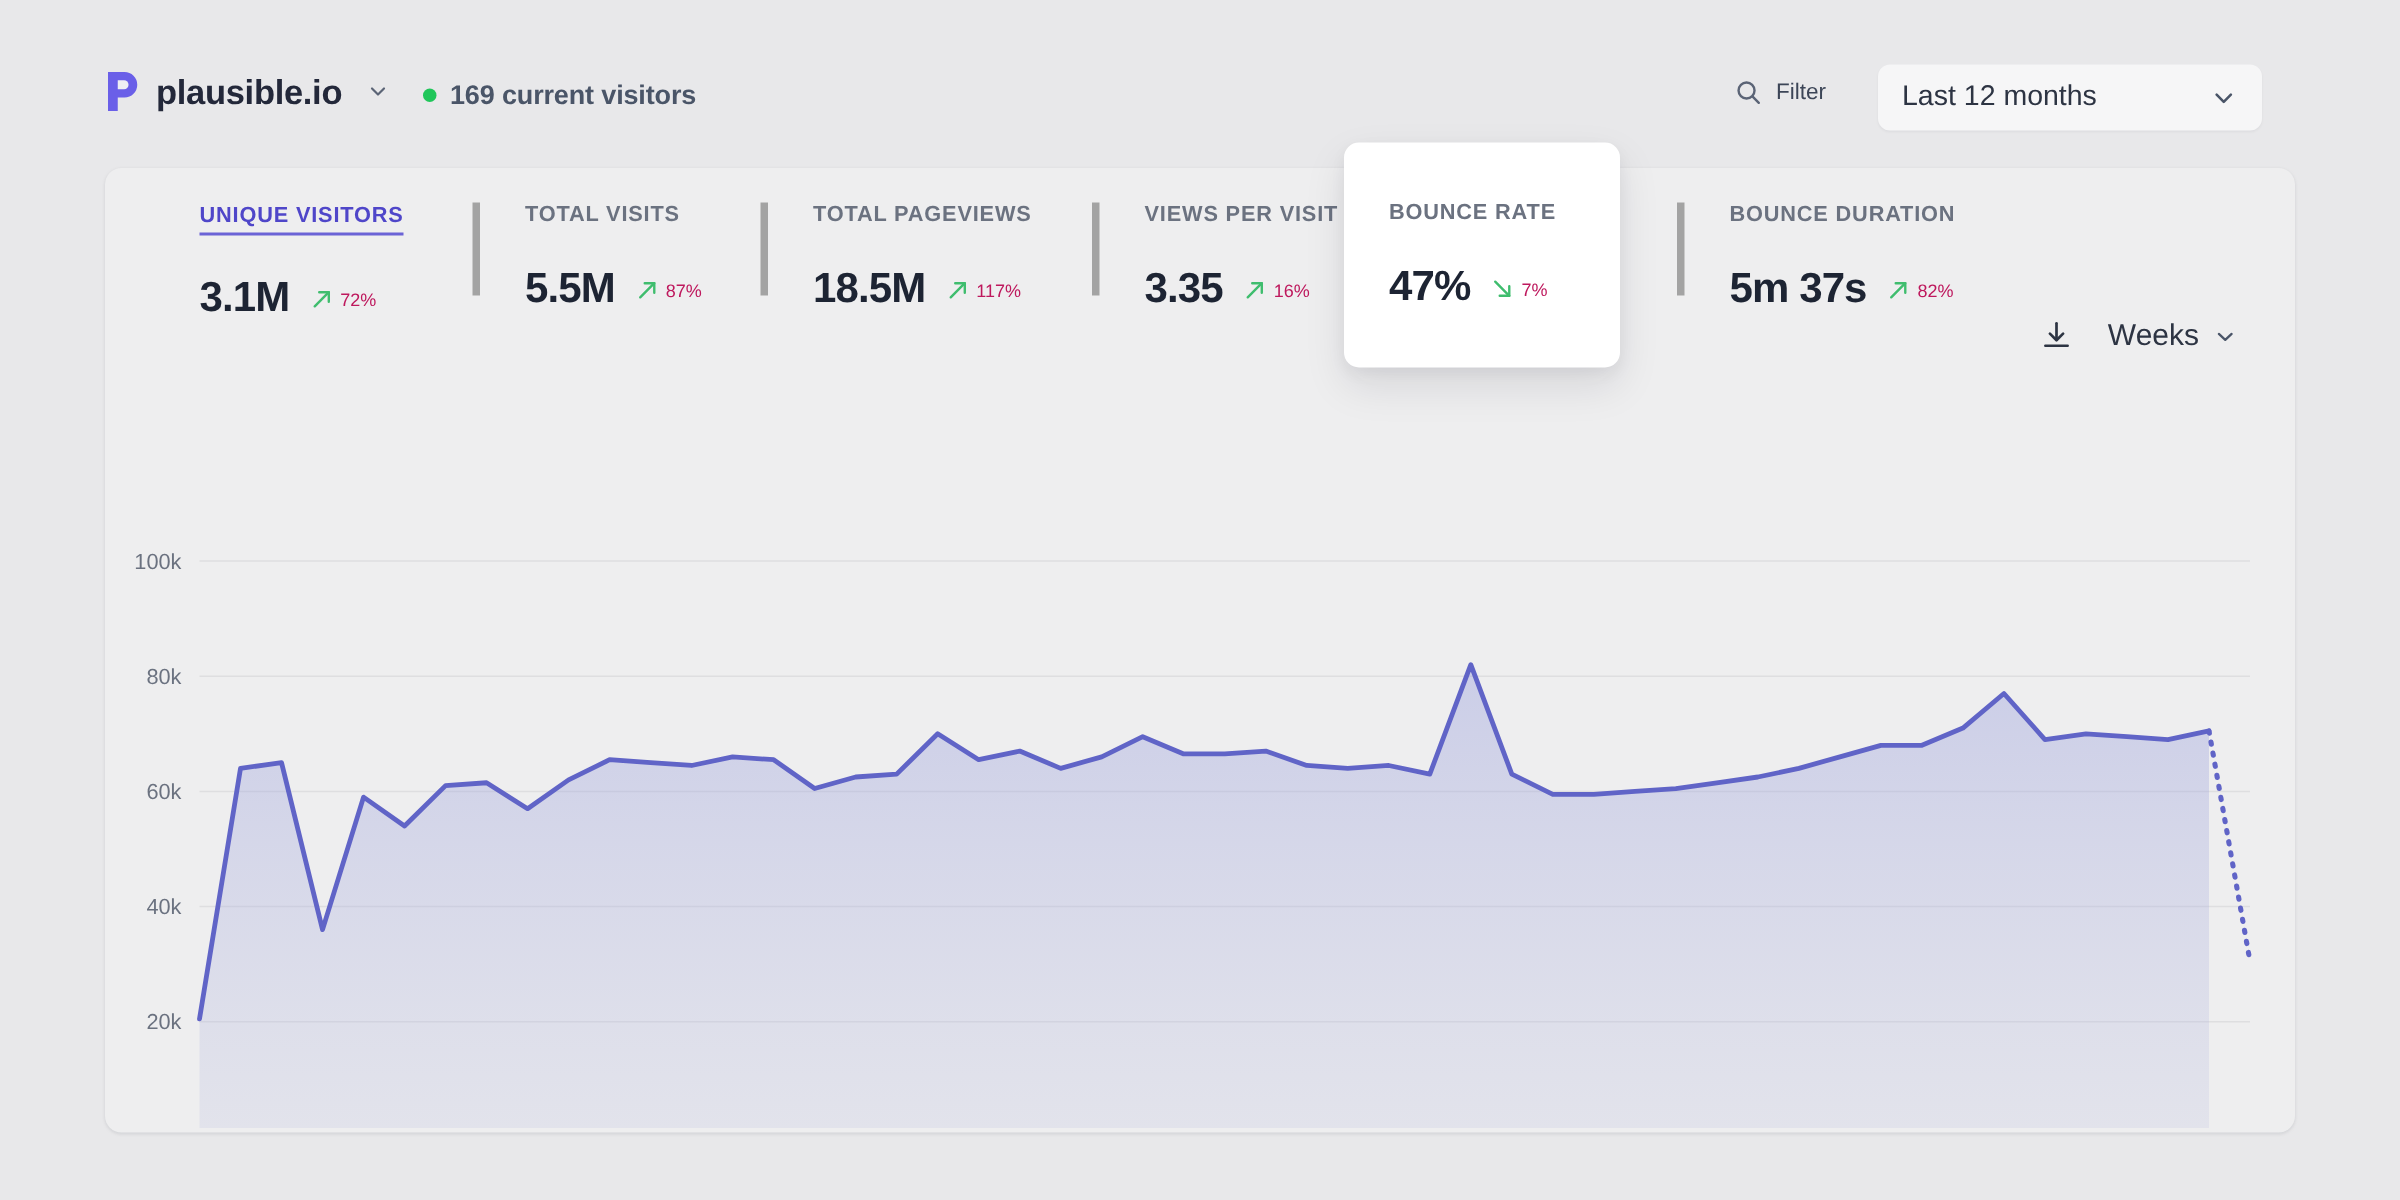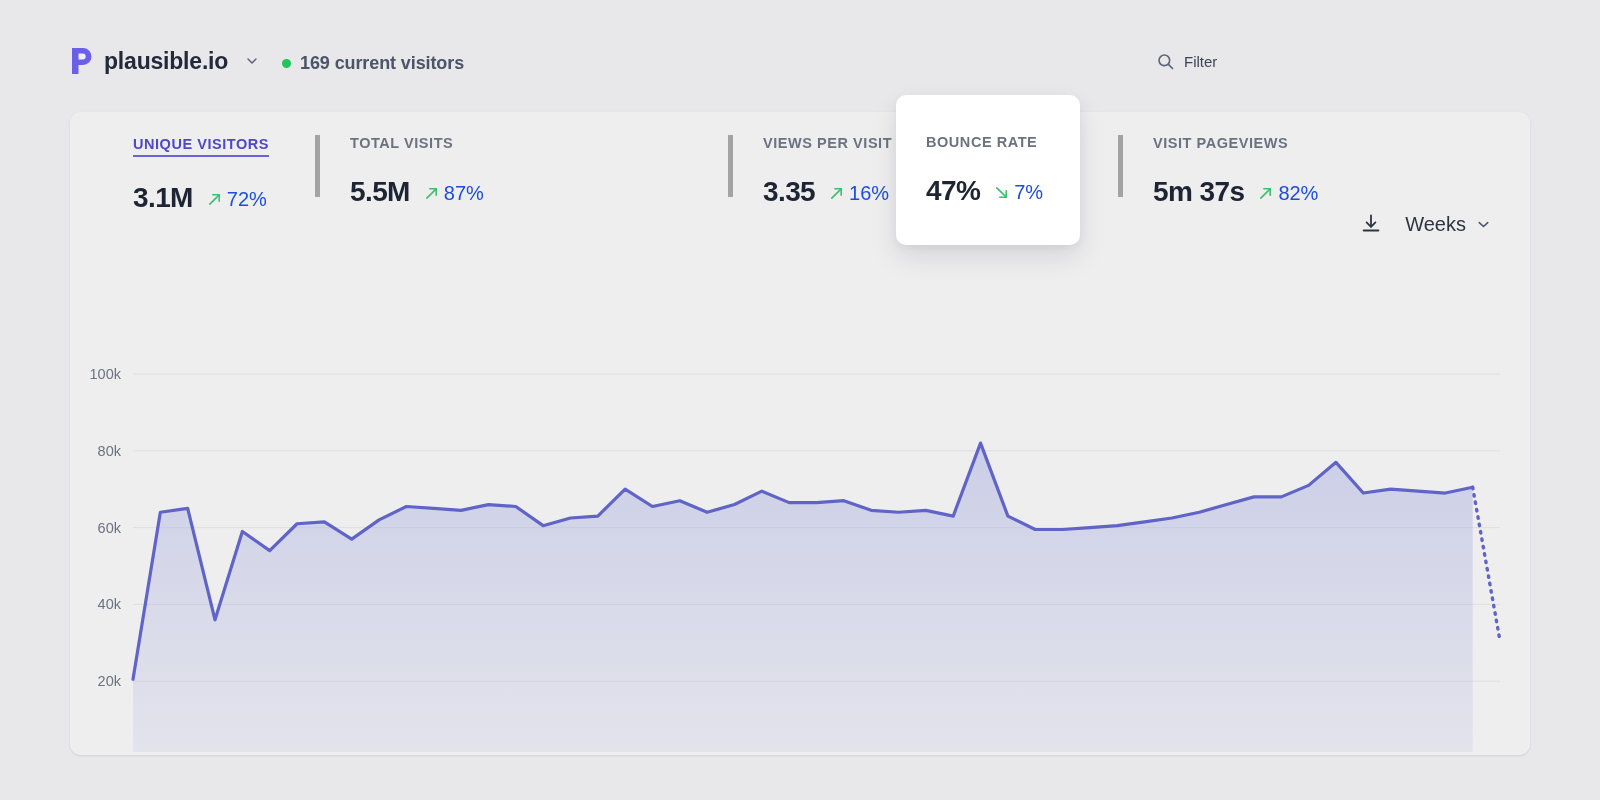--- a/index.html
+++ b/index.html
@@ -82,21 +82,21 @@
   .mrow {
     display: flex; align-items: baseline; gap: 14px; margin-top: 9px;
   }
   .mvalue {
     font-size: 28px; font-weight: bold; color: #1d2433; letter-spacing: -0.6px;
     white-space: nowrap;
     margin-top: 16px;
   }
   .mdelta {
     display: flex; align-items: center; gap: 5px;
-    font-size: 20px; color: #1d4ed8; white-space: nowrap;
+    font-size: 12px; color: #be185d; white-space: nowrap;
   }
   .arrow { width: 15px; height: 15px; display: block; }
 
   
   .metric.hovered {
     background: #ffffff; border-left: none; border-radius: 10px;
     top: -17px; height: 150px; padding-top: 39px;
     box-shadow: 0 12px 28px rgba(16,24,40,0.10), 0 4px 10px rgba(16,24,40,0.05);
     z-index: 5;
   }
@@ -151,20 +151,26 @@
     </div>
 
     <div class="filter-block">
       <svg width="19" height="19" viewBox="0 0 20 20" fill="none">
         <circle cx="8.8" cy="8.8" r="5.6" stroke="#5b6476" stroke-width="1.7"></circle>
         <path d="M13.1 13.1 L17.4 17.4" stroke="#5b6476" stroke-width="1.7" stroke-linecap="round"></path>
       </svg>
       <span class="filter-text">Filter</span>
     </div>
 
+    <div class="daterange">
+      <span class="daterange-text">Last 12 months</span>
+      <svg width="19" height="19" viewBox="0 0 20 20" fill="none">
+        <path d="M5 7.5 L10 12.5 L15 7.5" stroke="#4a5568" stroke-width="1.8" stroke-linecap="round" stroke-linejoin="round"></path>
+      </svg>
+    </div>
   </div>
 
   <div class="card">
 
     <div class="metrics" id="metrics-strip">
         <div class="metric active" style="left: 33px;"><div class="mlabel">UNIQUE VISITORS</div><div class="mrow">
             <span class="mvalue">3.1M</span>
             <span class="mdelta">
               <svg class="arrow" viewBox="0 0 16 16" fill="none">
                 <path d="M3 13 L13 3" stroke="#3fbd6e" stroke-width="1.7" stroke-linecap="round" stroke-linejoin="round" fill="none"></path>
@@ -179,20 +185,33 @@
             <span class="mvalue">5.5M</span>
             <span class="mdelta">
               <svg class="arrow" viewBox="0 0 16 16" fill="none">
                 <path d="M3 13 L13 3" stroke="#3fbd6e" stroke-width="1.7" stroke-linecap="round" stroke-linejoin="round" fill="none"></path>
                 <path d="M6.2 3 H13 V9.8" stroke="#3fbd6e" stroke-width="1.7" stroke-linecap="round" stroke-linejoin="round" fill="none"></path>
               </svg>
               <span>87%</span>
             </span>
           </div>
         </div>
+        <div class="metric" style="left: 437px;">
+          <div class="mlabel">TOTAL PAGEVIEWS</div>
+          <div class="mrow">
+            <span class="mvalue">18.5M</span>
+            <span class="mdelta">
+              <svg class="arrow" viewBox="0 0 16 16" fill="none">
+                <path d="M3 13 L13 3" stroke="#3fbd6e" stroke-width="1.7" stroke-linecap="round" stroke-linejoin="round" fill="none"></path>
+                <path d="M6.2 3 H13 V9.8" stroke="#3fbd6e" stroke-width="1.7" stroke-linecap="round" stroke-linejoin="round" fill="none"></path>
+              </svg>
+              <span>117%</span>
+            </span>
+          </div>
+        </div>
         <div class="metric" style="left: 658px;">
           <div class="mlabel">VIEWS PER VISIT</div>
           <div class="mrow">
             <span class="mvalue">3.35</span>
             <span class="mdelta">
               <svg class="arrow" viewBox="0 0 16 16" fill="none">
                 <path d="M3 13 L13 3" stroke="#3fbd6e" stroke-width="1.7" stroke-linecap="round" stroke-linejoin="round" fill="none"></path>
                 <path d="M6.2 3 H13 V9.8" stroke="#3fbd6e" stroke-width="1.7" stroke-linecap="round" stroke-linejoin="round" fill="none"></path>
               </svg>
               <span>16%</span>
@@ -206,21 +225,21 @@
             <span class="mdelta">
               <svg class="arrow" viewBox="0 0 16 16" fill="none">
                 <path d="M3 3 L13 13" stroke="#3fbd6e" stroke-width="1.7" stroke-linecap="round" stroke-linejoin="round" fill="none"></path>
                 <path d="M13 6.2 V13 H6.2" stroke="#3fbd6e" stroke-width="1.7" stroke-linecap="round" stroke-linejoin="round" fill="none"></path>
               </svg>
               <span>7%</span>
             </span>
           </div>
         </div>
         <div class="metric" style="left: 1048px;">
-          <div class="mlabel">VISIT PAGEVIEWS</div>
+          <div class="mlabel">BOUNCE DURATION</div>
           <div class="mrow">
             <span class="mvalue">5m 37s</span>
             <span class="mdelta">
               <svg class="arrow" viewBox="0 0 16 16" fill="none">
                 <path d="M3 13 L13 3" stroke="#3fbd6e" stroke-width="1.7" stroke-linecap="round" stroke-linejoin="round" fill="none"></path>
                 <path d="M6.2 3 H13 V9.8" stroke="#3fbd6e" stroke-width="1.7" stroke-linecap="round" stroke-linejoin="round" fill="none"></path>
               </svg>
               <span>82%</span>
             </span>
           </div>

